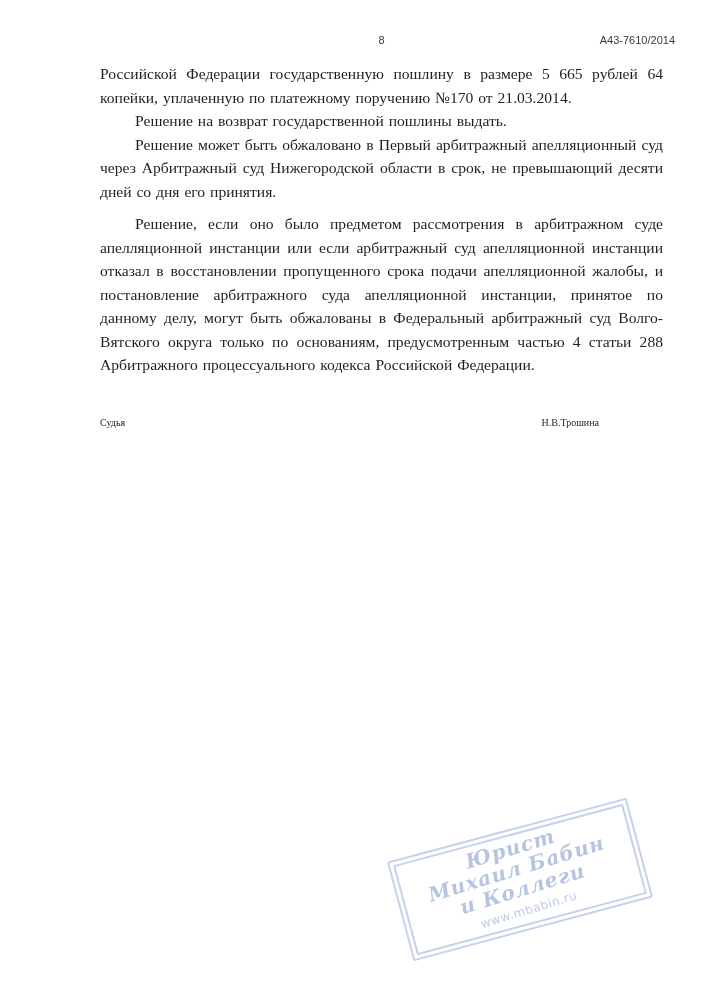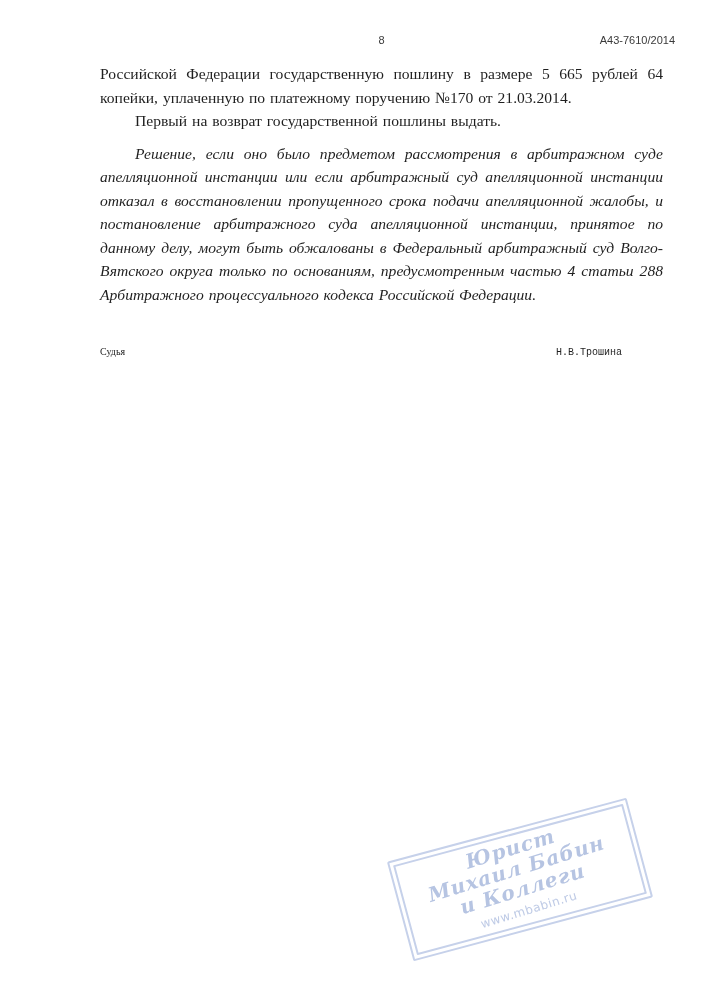--- a/index.html
+++ b/index.html
@@ -47,32 +47,30 @@
   }
   .para {
     margin: 0;
     word-spacing: 1px;
   }
   .para.indent {
     text-indent: 35px;
   }
   .para.space-before {
     margin-top: 9px;
-    font-style: italic;
   }
   .signature-row {
     margin-top: 40px;
     display: flex;
     justify-content: space-between;
     align-items: baseline;
     font-size: 10px;
   }
   .judge-name {
-    margin-right: 41px;
-    font-family: Liberation Mono, monospace;
+    margin-right: 64px;
   }
   
   .stamp {
     position: absolute;
     left: 396px;
     top: 828px;
     width: 248px;
     height: 103px;
     transform: rotate(-15deg);
     border: 2px solid #c6d1ea;
@@ -119,21 +117,22 @@
 
   <div class="content">
 
     <div class="header-row">
       <div class="page-number">8</div>
       <div class="case-number">А43-7610/2014</div>
     </div>
 
     <div class="body-text">
       <p class="para">Российской Федерации государственную пошлину в размере 5 665 рублей 64 копейки, уплаченную по платежному поручению №170 от 21.03.2014.</p>
-      <p class="para indent">Первый на возврат государственной пошлины выдать.</p>
+      <p class="para indent">Решение на возврат государственной пошлины выдать.</p>
+      <p class="para indent">Решение может быть обжаловано в Первый арбитражный апелляционный суд через Арбитражный суд Нижегородской области в срок, не превышающий десяти дней со дня его принятия.</p>
       <p class="para indent space-before">Решение, если оно было предметом рассмотрения в арбитражном суде апелляционной инстанции или если арбитражный суд апелляционной инстанции отказал в восстановлении пропущенного срока подачи апелляционной жалобы, и постановление арбитражного суда апелляционной инстанции, принятое по данному делу, могут быть обжалованы в Федеральный арбитражный суд Волго-Вятского округа только по основаниям, предусмотренным частью 4 статьи 288 Арбитражного процессуального кодекса Российской Федерации.</p>
     </div>
 
     <div class="signature-row">
       <span class="judge-label">Судья</span>
       <span class="judge-name">Н.В.Трошина</span>
     </div>
 
   </div>
 

